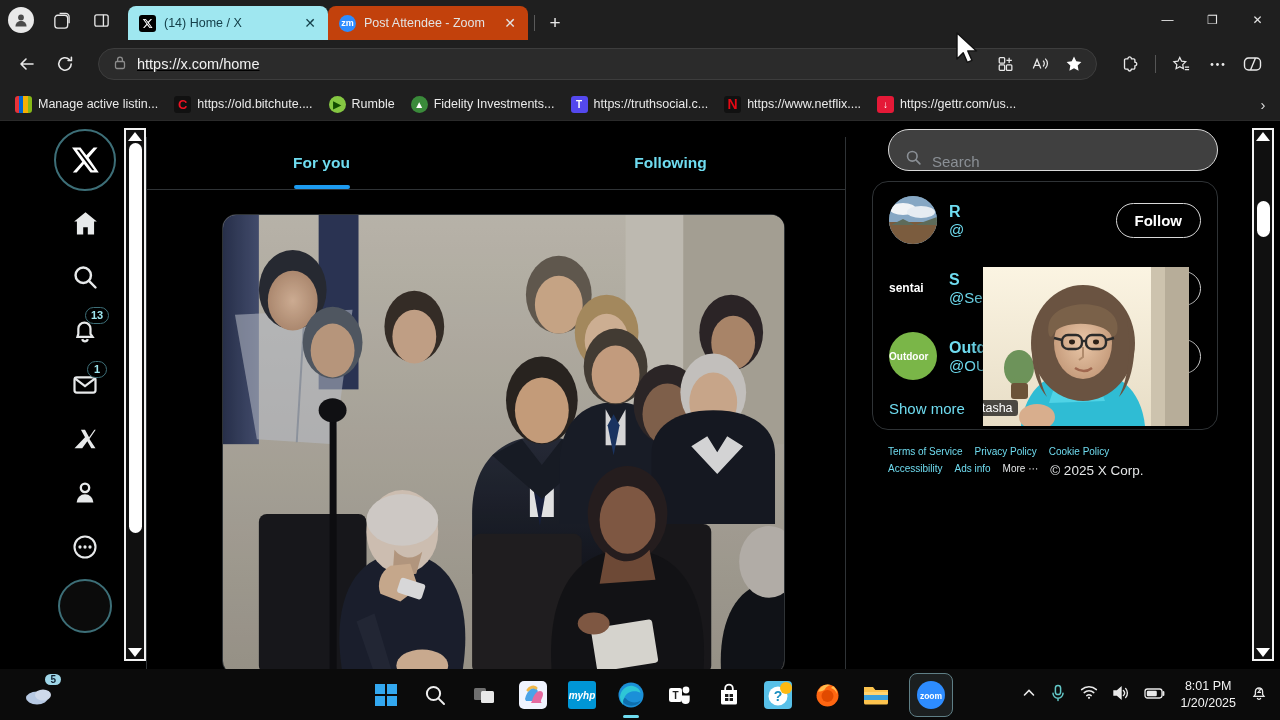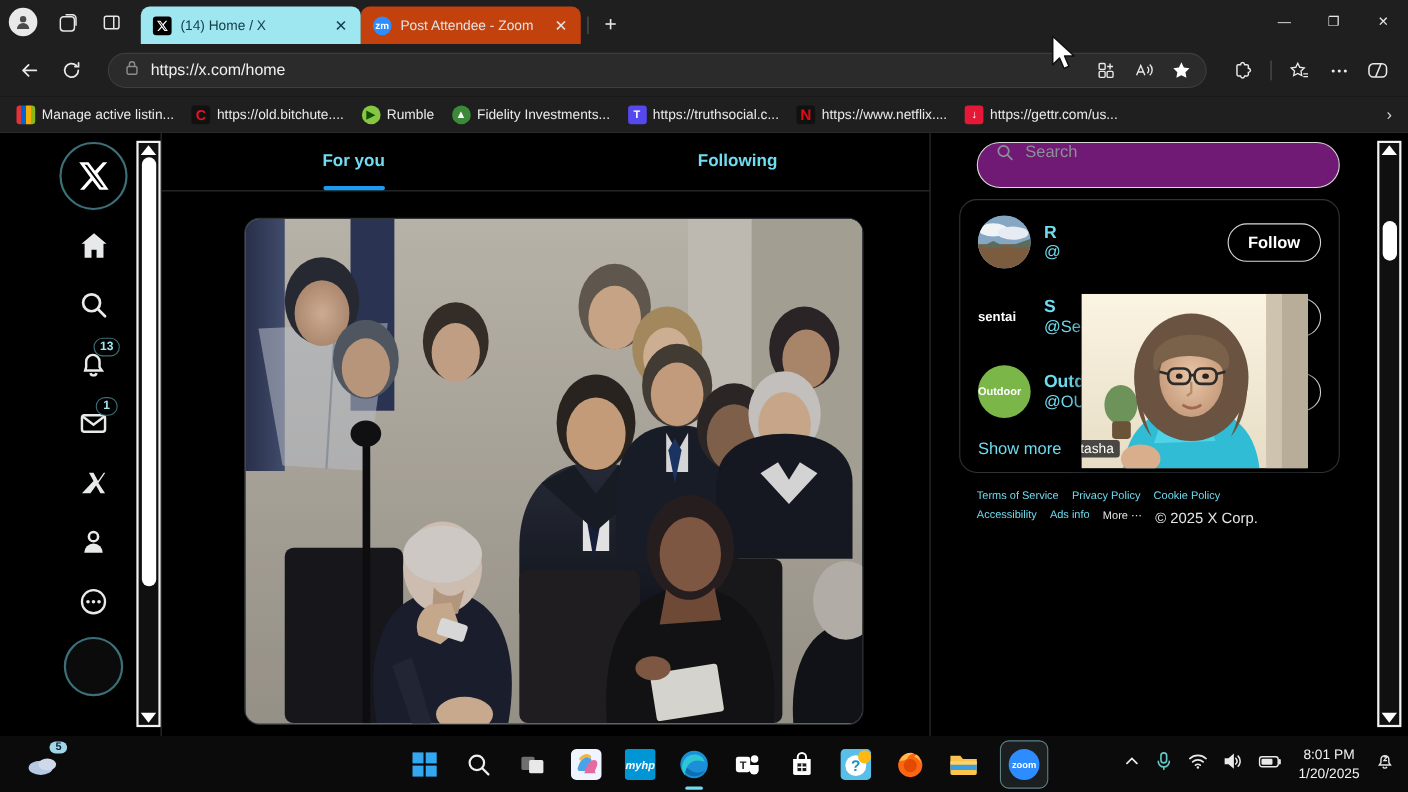--- a/index.html
+++ b/index.html
@@ -46,21 +46,21 @@
 
   .navbar {
     position: absolute; top: 40px; left: 0; width: 1280px; height: 48px;
     background: #1f1f1f; display: flex; align-items: center; padding: 0 10px; gap: 4px;
   }
   .nav-btn { width: 34px; height: 34px; border-radius: 50%; display: flex; align-items: center;
     justify-content: center; color: #e8e8e8; }
   .omnibox {
     flex: 1; height: 32px; margin-left: 12px; margin-right: 6px;
     background: #2b2b2b; border: 1px solid #3d3d3d; border-radius: 16px;
-    display: flex; align-items: center; padding: 0 8px 0 14px; gap: 10px;
+    display: flex; align-items: center; padding: 0 8px 0 14px; gap: 10px; text-decoration: underline;
   }
   .omnibox-url { flex: 1; color: #f1f1f1; font-size: 14.5px; white-space: nowrap; overflow: hidden; }
   .omni-icons { display: flex; align-items: center; gap: 6px; }
   .omni-icon { width: 28px; height: 28px; display: flex; align-items: center; justify-content: center;
     color: #e9e9e9; border-radius: 4px; }
   .nav-right { display: flex; align-items: center; gap: 2px; margin-left: 6px; }
   .nav-vsep { width: 1px; height: 18px; background: #555; margin: 0 6px; }
 
   .bookmarks {
     position: absolute; top: 88px; left: 0; width: 1280px; height: 33px;
@@ -103,35 +103,35 @@
   .x-logo-ring { width: 62px; height: 62px; border-radius: 50%; border: 2px solid #3d6f78;
     display: flex; align-items: center; justify-content: center; color: #fff; margin-bottom: 4px;}
   .badge { position: absolute; background: #000; color: #9fe7f0; border: 1.5px solid #3d6f78;
     border-radius: 10px; font-size: 11px; font-weight: bold; padding: 0 5px; min-width: 20px;
     text-align: center; line-height: 15px; }
   .badge.b13 { top: 2px; left: 26px; }
   .badge.b1 { top: 2px; left: 28px; }
   .x-avatar-circle { width: 54px; height: 54px; border-radius: 50%; border: 2px solid #3d6f78;
     margin-top: 4px; background: #0b0b0b; }
 
-  .x-main { position: absolute; left: 146px; top: 0; width: 700px; height: 548px;
+  .x-main { position: absolute; left: 146px; top: 16px; width: 700px; height: 548px;
     border-left: 1px solid #2f3336; border-right: 1px solid #2f3336; background: #000; }
   .x-tabs { display: flex; height: 53px; border-bottom: 1px solid #2f3336; }
   .x-tab { flex: 1; display: flex; align-items: center; justify-content: center;
     color: #6fdcf0; font-size: 15.5px; font-weight: bold; position: relative; }
   .x-tab.active::after { content: ''; position: absolute; bottom: 0; left: 50%; transform: translateX(-50%);
     width: 56px; height: 4px; background: #1d9bf0; border-radius: 2px; }
 
   .post-media { position: absolute; left: 75px; top: 77px; width: 563px; height: 461px;
     border-radius: 14px; overflow: hidden; border: 1px solid #2f3336; background: #1b1b20; }
   .photo { position: absolute; inset: 0; }
 
   .x-right { position: absolute; left: 866px; top: 0; width: 360px; }
-  .search-box { margin: 8px 8px 0 22px; height: 42px; background: #701a75; border: 1px solid #d9d9d9;
-    border-radius: 21px; display: flex; align-items: flex-start; gap: 10px; padding: 0 16px; color: #71767b; }
+  .search-box { margin: 8px 8px 0 22px; height: 42px; background: #404040; border: 1px solid #d9d9d9;
+    border-radius: 21px; display: flex; align-items: flex-end; gap: 10px; padding: 0 16px; color: #71767b; }
   .search-input-text { font-size: 15px; color: #8b9096; }
   .follow-card { margin: 10px 8px 0 6px; border: 1px solid #2f3336; border-radius: 16px;
     background: #000; padding: 4px 0 10px 0; }
   .follow-row { display: flex; align-items: center; gap: 12px; padding: 10px 16px; }
   .fr-avatar { width: 48px; height: 48px; border-radius: 50%; flex: 0 0 48px; overflow: hidden;
     display: flex; align-items: center; justify-content: flex-start; font-size: 11px; font-weight: bold; color: #fff; }
   .fr-names { flex: 1; min-width: 0; }
   .fr-name { color: #6fdcf0; font-weight: bold; font-size: 16px; display: flex; align-items: center; gap: 4px;
     white-space: nowrap; overflow: hidden; }
   .fr-handle { color: #6fdcf0; font-size: 15px; white-space: nowrap; overflow: hidden; }

